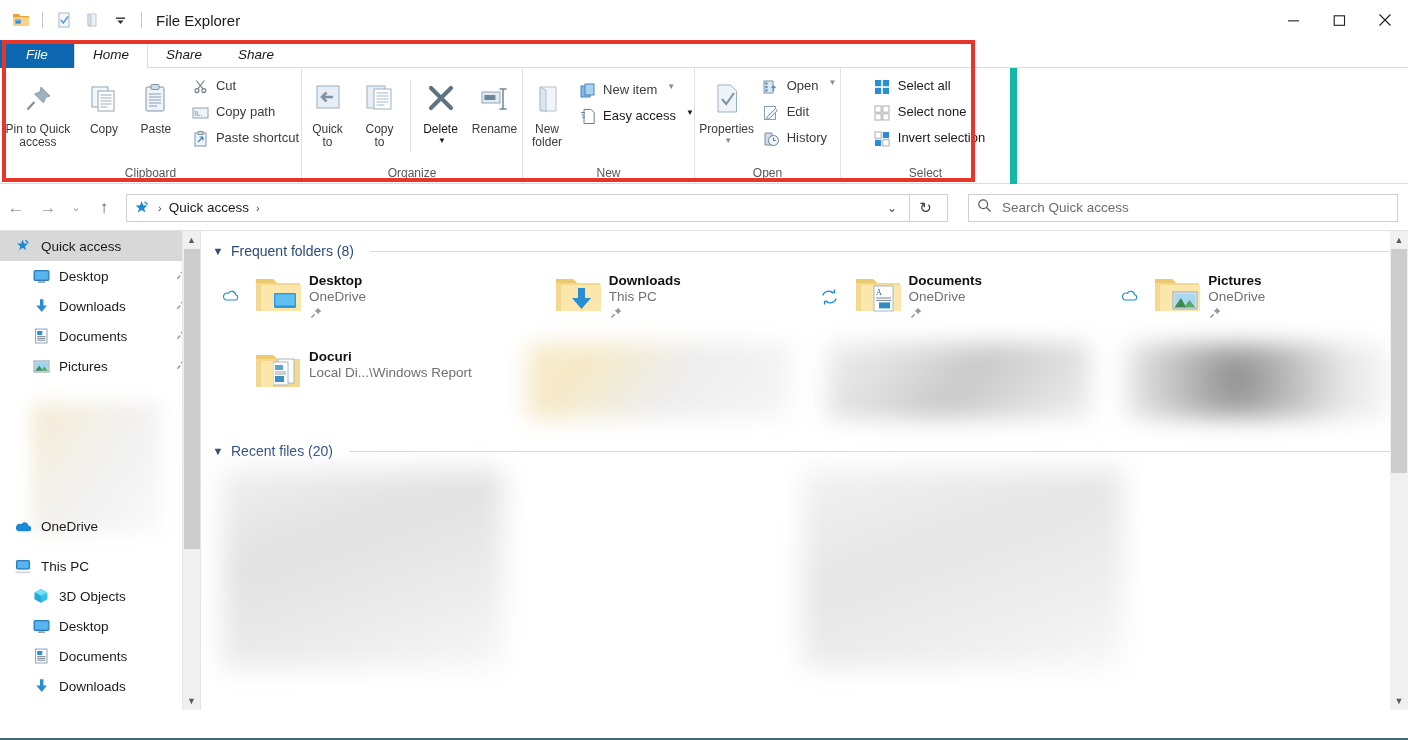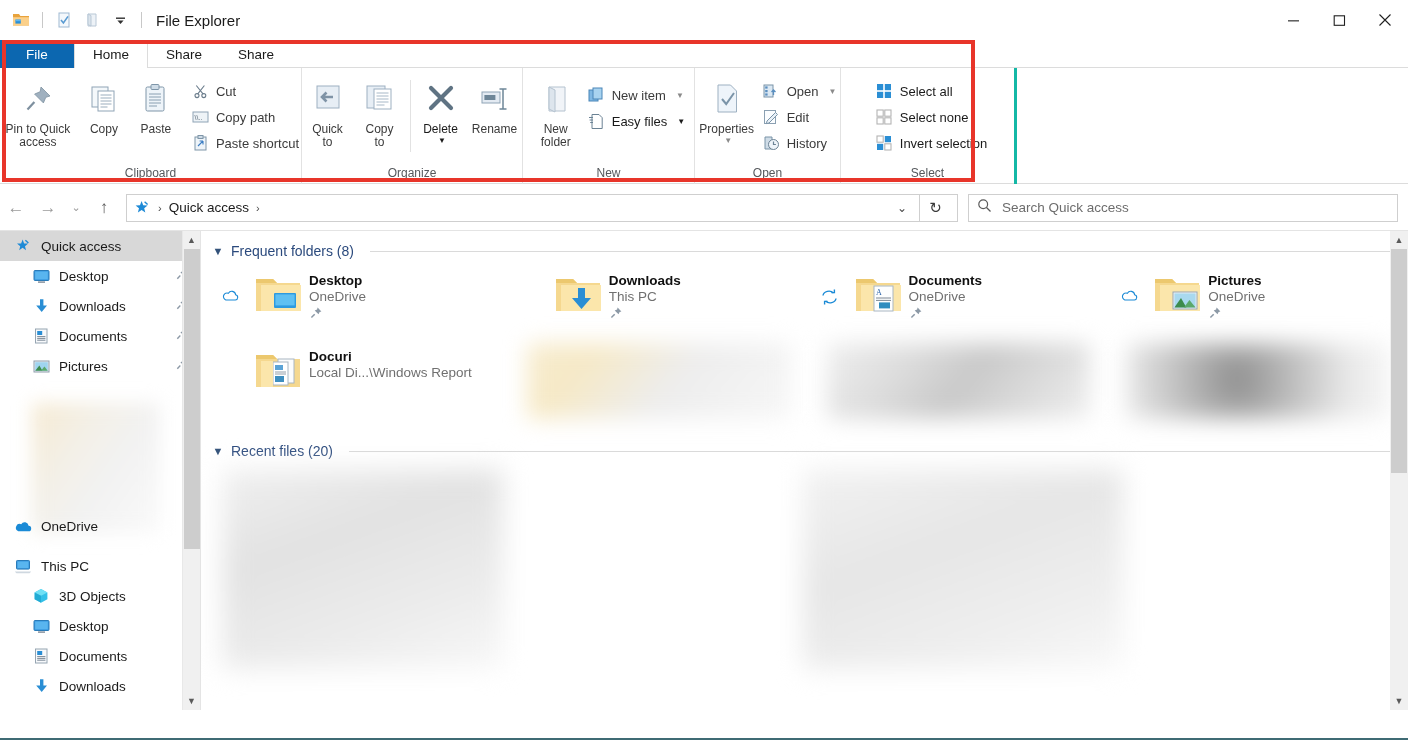--- a/index.html
+++ b/index.html
@@ -38,21 +38,21 @@
 
   
   .tabstrip {
     position: absolute; left: 0; top: 40px; width: 1408px; height: 28px;
     background: #ffffff;
     border-bottom: 1px solid #dcdcdc;
   }
   .tabs { display: flex; height: 28px; align-items: stretch; }
   .tab {
     padding: 0 18px; display: flex; align-items: center;
-    font-size: 13.5px; color: #1a1a1a; white-space: nowrap;
+    font-size: 13.5px; color: #1a1a1a; white-space: nowrap; font-style: italic;
   }
   .tab.file {
     background: #0c67b0; color: #ffffff; font-size: 13.5px;
     min-width: 74px; justify-content: center;
   }
   .tab.active {
     background: #ffffff; border-left: 1px solid #dcdcdc; border-right: 1px solid #dcdcdc;
   }
   .ribbon-right {
     position: absolute; right: 6px; top: 40px; height: 28px;
@@ -86,21 +86,21 @@
     padding-top: 4px;
   }
   .big-btn .glyph { height: 42px; display: flex; align-items: center; justify-content: center; }
   .big-btn .lbl {
     font-size: 12px; color: #3b3b3b; text-align: center; line-height: 13px;
     margin-top: 3px; white-space: pre-line;
   }
   .big-btn .lbl.dark { color: #1a1a1a; }
   .small-col { display: flex; flex-direction: column; justify-content: flex-start; padding-top: 4px; }
   .small-btn {
-    display: flex; align-items: center; height: 26px; gap: 7px; padding: 0 4px;
+    display: flex; align-items: flex-start; height: 26px; gap: 7px; padding: 0 4px;
   }
   .small-btn .glyph { width: 17px; height: 17px; display: flex; align-items: center; justify-content: center; }
   .small-btn .lbl { font-size: 13px; color: #3b3b3b; white-space: nowrap; }
   .small-btn .lbl.dark { color: #1a1a1a; }
   .caret { font-size: 8px; color: #8a8a8a; margin-left: 3px; }
   .caret.dark { color: #1a1a1a; }
   .vdiv { width: 1px; align-self: stretch; background: #e2e2e2; margin: 6px 4px 10px 4px; }
 
   
   .redbox {
@@ -127,21 +127,21 @@
   }
   .crumb { font-size: 13.5px; color: #1a1a1a; white-space: nowrap; }
   .crumb-sep { font-size: 11px; color: #4a4a4a; padding: 0 3px; }
   .crumb-icon { width: 18px; height: 18px; display: flex; align-items: center; justify-content: center; }
   .crumb-dd { width: 26px; display: flex; align-items: center; justify-content: center; color: #4a4a4a; font-size: 12px; }
   .refresh {
     width: 32px; height: 28px; display: flex; align-items: center; justify-content: center;
     border-left: 1px solid #cfcfcf; color: #3a3a3a; font-size: 15px;
   }
   .searchbox {
-    width: 430px; height: 28px; margin-right: 10px; margin-left: 10px;
+    width: 430px; height: 28px; margin-right: 10px; margin-left: 20px;
     border: 1px solid #cfcfcf; background: #fff;
     display: flex; align-items: center; padding: 0 8px; gap: 10px;
   }
   .search-ph { font-size: 13.5px; color: #6d6d6d; }
 
   
   .main {
     position: absolute; left: 0; top: 231px; width: 1408px; height: 479px;
     display: flex;
   }
@@ -460,21 +460,21 @@
             <span class="lbl">New item</span>
             <span class="caret">▼</span>
           </div>
           <div class="small-btn">
             <span class="glyph">
               <svg width="16" height="17" viewBox="0 0 16 17">
                 <path d="M4 1.5 h7 l3.2 3.2 V15.5 H4 Z" fill="#ffffff" stroke="#6b8294"></path>
                 <path d="M1 4.5 h4 M1.6 7 h3.4 M2.2 9.5 h2.8" stroke="#6b8294" stroke-width="1.1"></path>
               </svg>
             </span>
-            <span class="lbl dark">Easy files</span>
+            <span class="lbl dark">Easy access</span>
             <span class="caret dark">▼</span>
           </div>
         </div>
       </div>
       <div class="group-label">New</div>
     </div>
 
     <div class="group" style="width:146px">
       <div class="group-body">
         <div class="big-btn" style="width:64px">
@@ -520,21 +520,21 @@
                 <path d="M10.5 6.4 v3.1 h2.4" stroke="#6b8294" stroke-width="1.2" fill="none"></path>
               </svg>
             </span>
             <span class="lbl">History</span>
           </div>
         </div>
       </div>
       <div class="group-label">Open</div>
     </div>
 
-    <div class="group" style="width:176px;border-right:3px solid #14b8a6">
+    <div class="group" style="width:176px;border-right:7px solid #14b8a6">
       <div class="group-body" style="padding-left:8px">
         <div class="small-col">
           <div class="small-btn">
             <span class="glyph">
               <svg width="16" height="16" viewBox="0 0 16 16">
                 <rect x="1" y="1" width="6.2" height="6.2" fill="#2a8ed4"></rect>
                 <rect x="8.8" y="1" width="6.2" height="6.2" fill="#2a8ed4"></rect>
                 <rect x="1" y="8.8" width="6.2" height="6.2" fill="#2a8ed4"></rect>
                 <rect x="8.8" y="8.8" width="6.2" height="6.2" fill="#2a8ed4"></rect>
               </svg>

